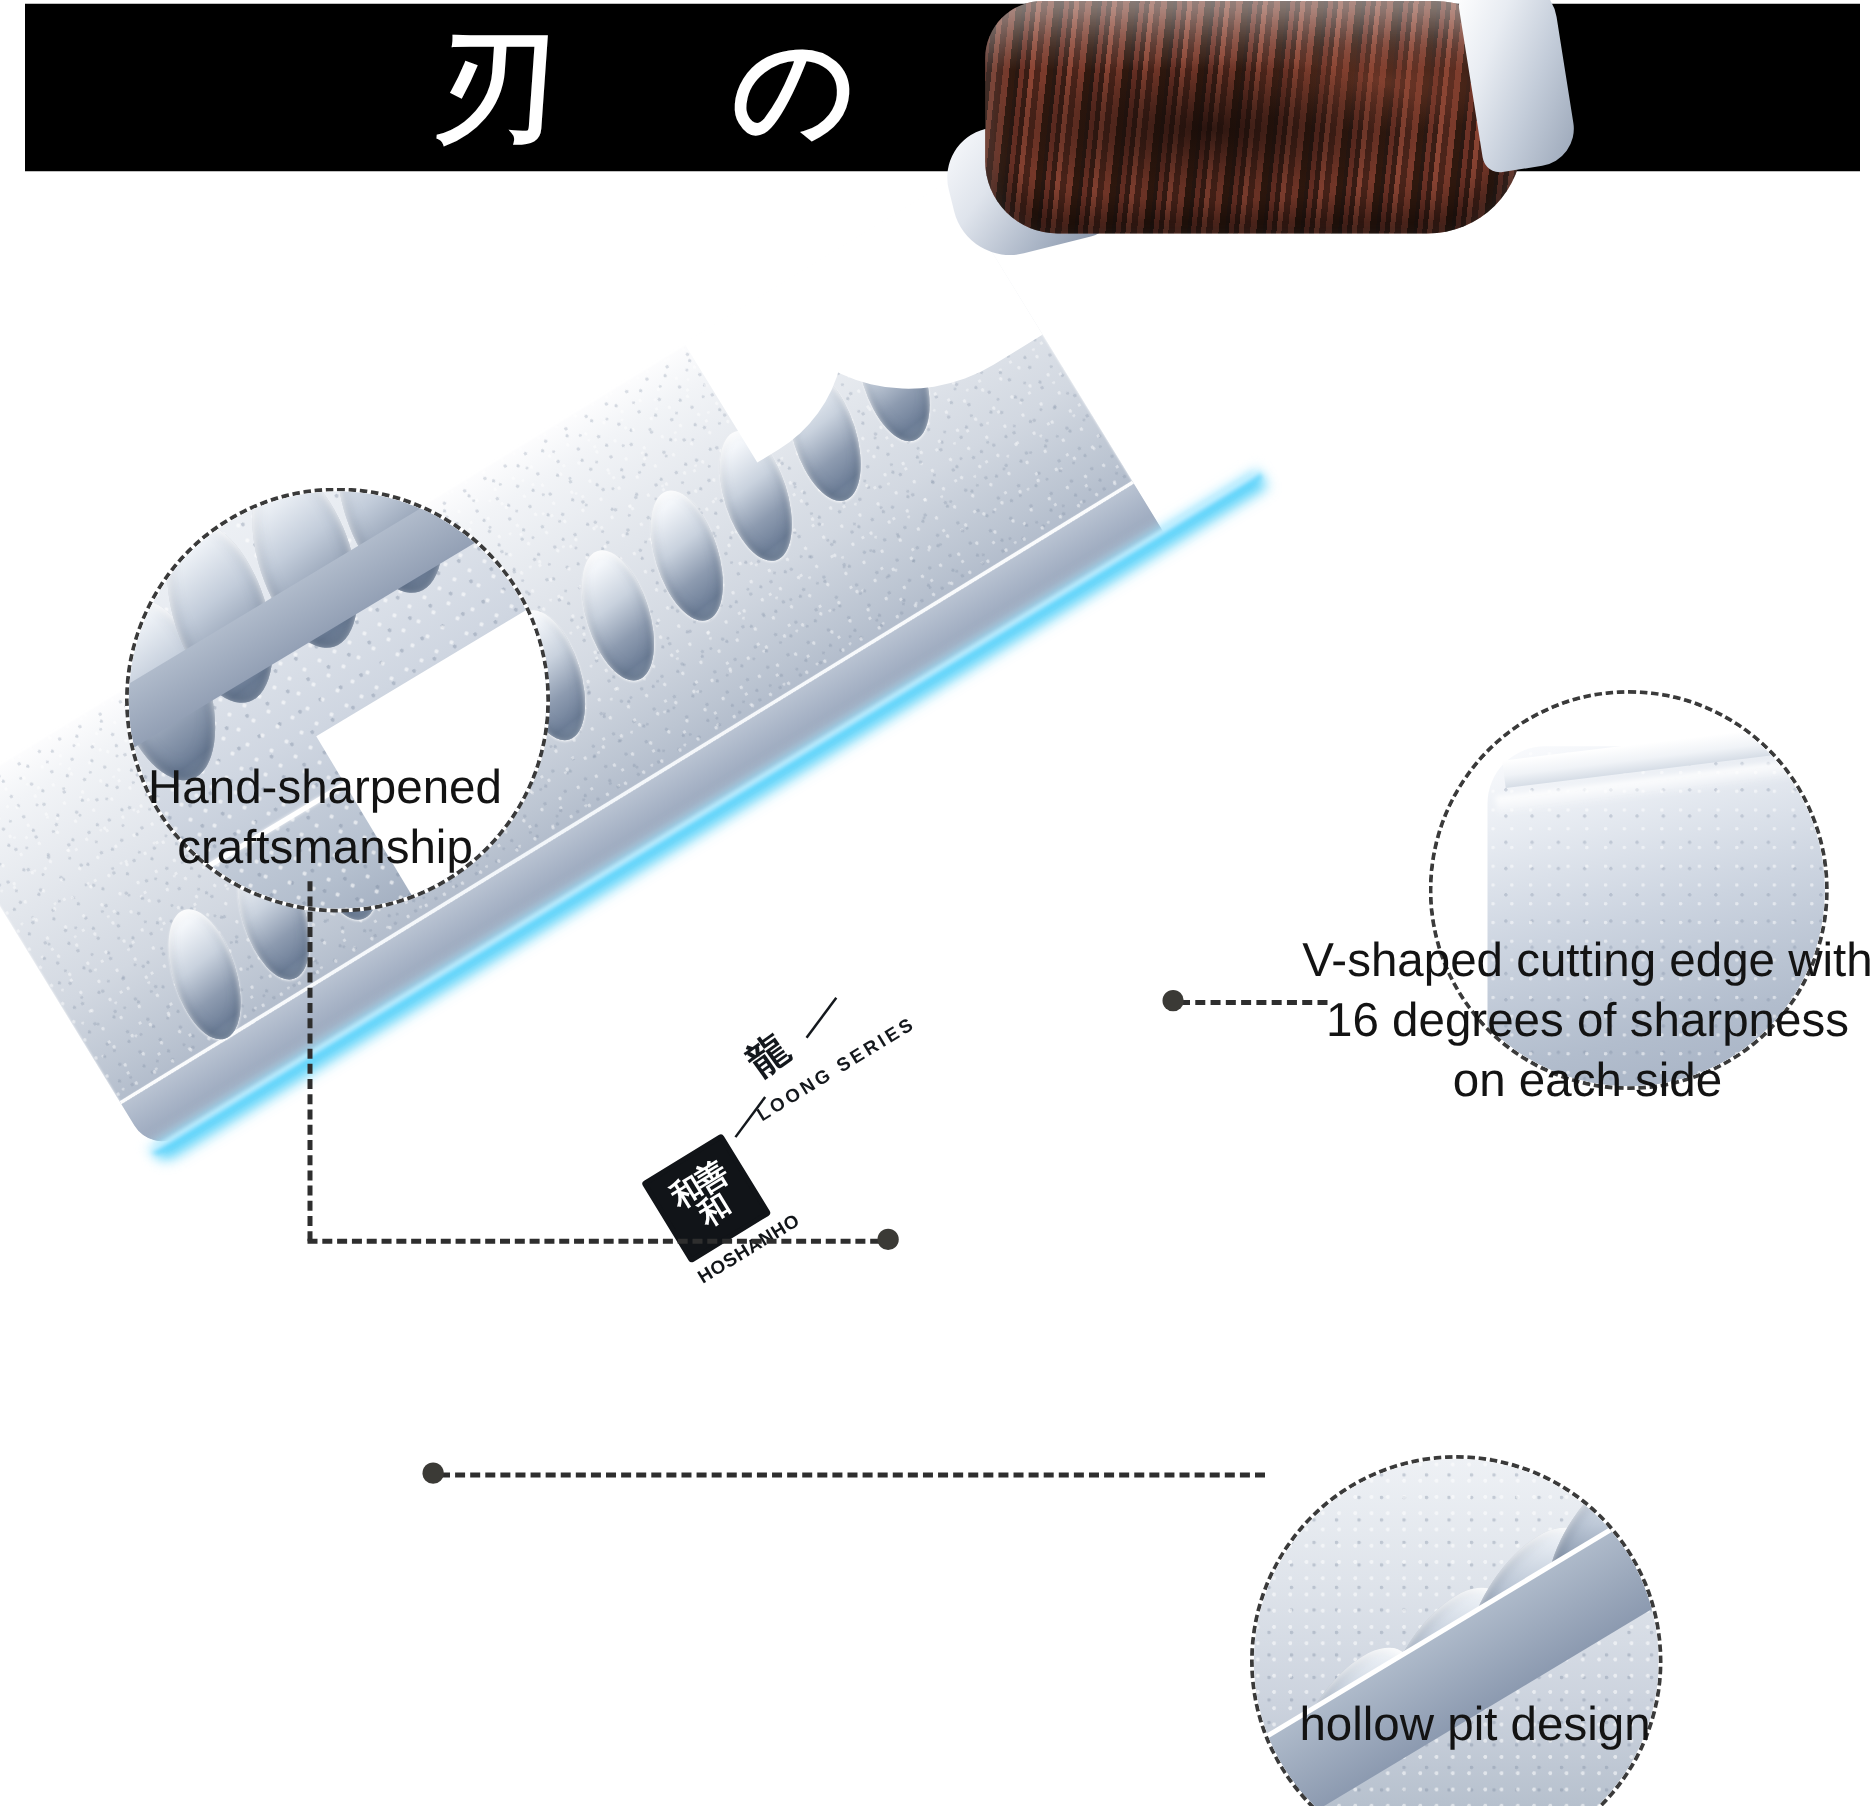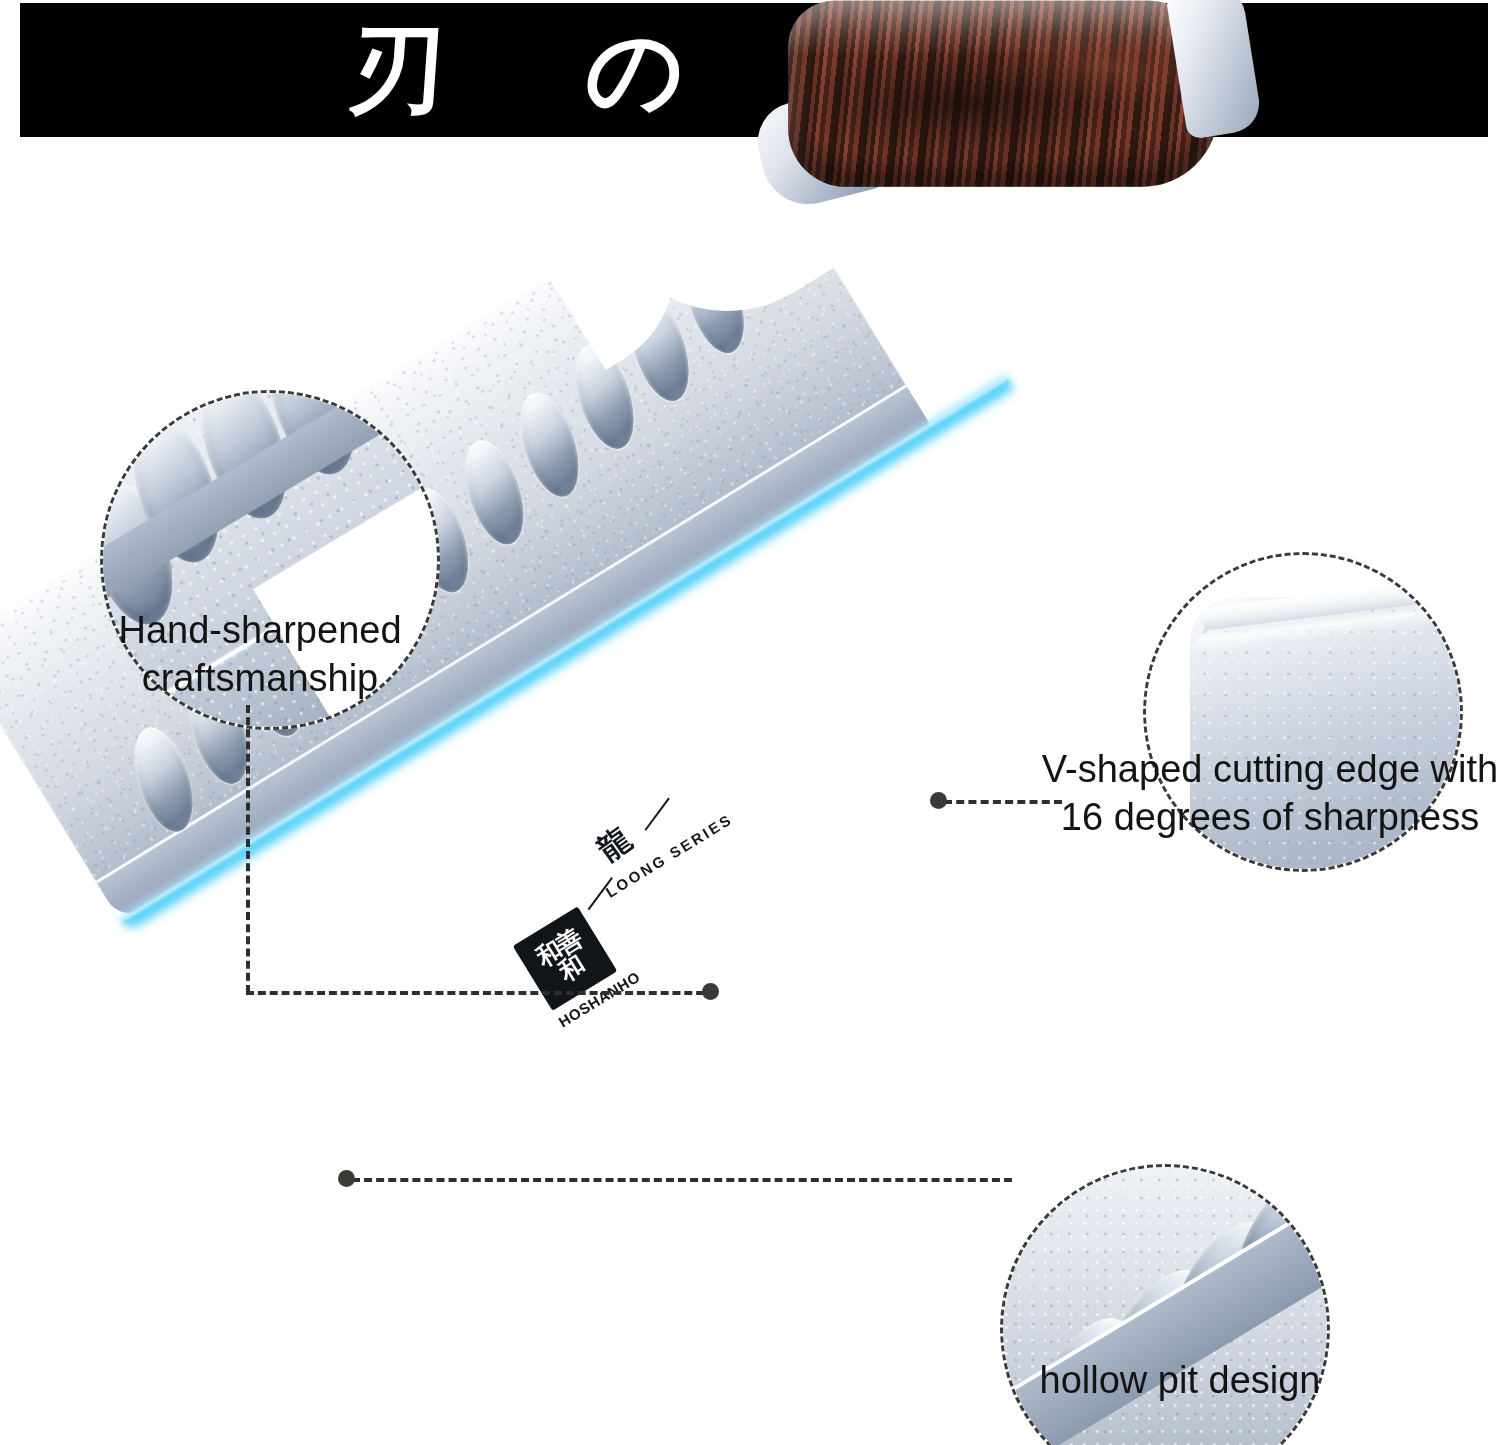--- a/index.html
+++ b/index.html
@@ -508,17 +508,18 @@
 
 </div>
 
 <div id="anno-craftsmanship" class="annotation">
   <div>Hand-sharpened craftsmanship</div>
 </div>
 
 <div id="anno-vedge" class="annotation">
   <div>V-shaped cutting edge with</div>
   <div>16 degrees of sharpness</div>
+  <div>on each side</div>
 </div>
 
 <div id="anno-scallop" class="annotation">
   <div>hollow pit design</div>
 </div>
 
 </body></html>

